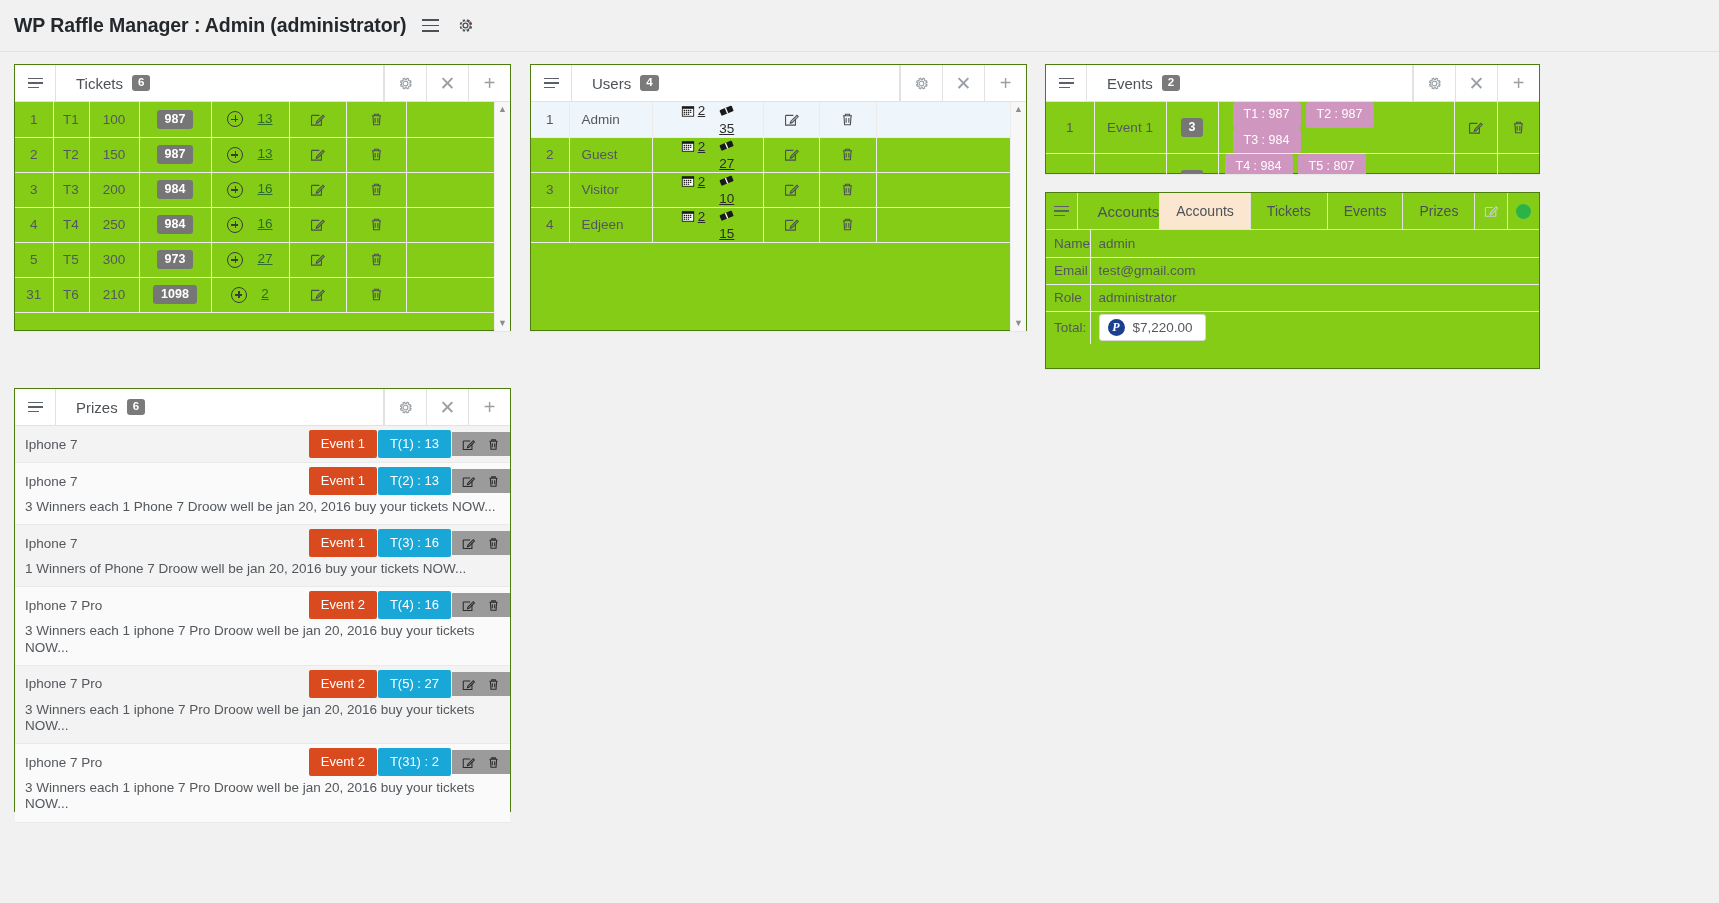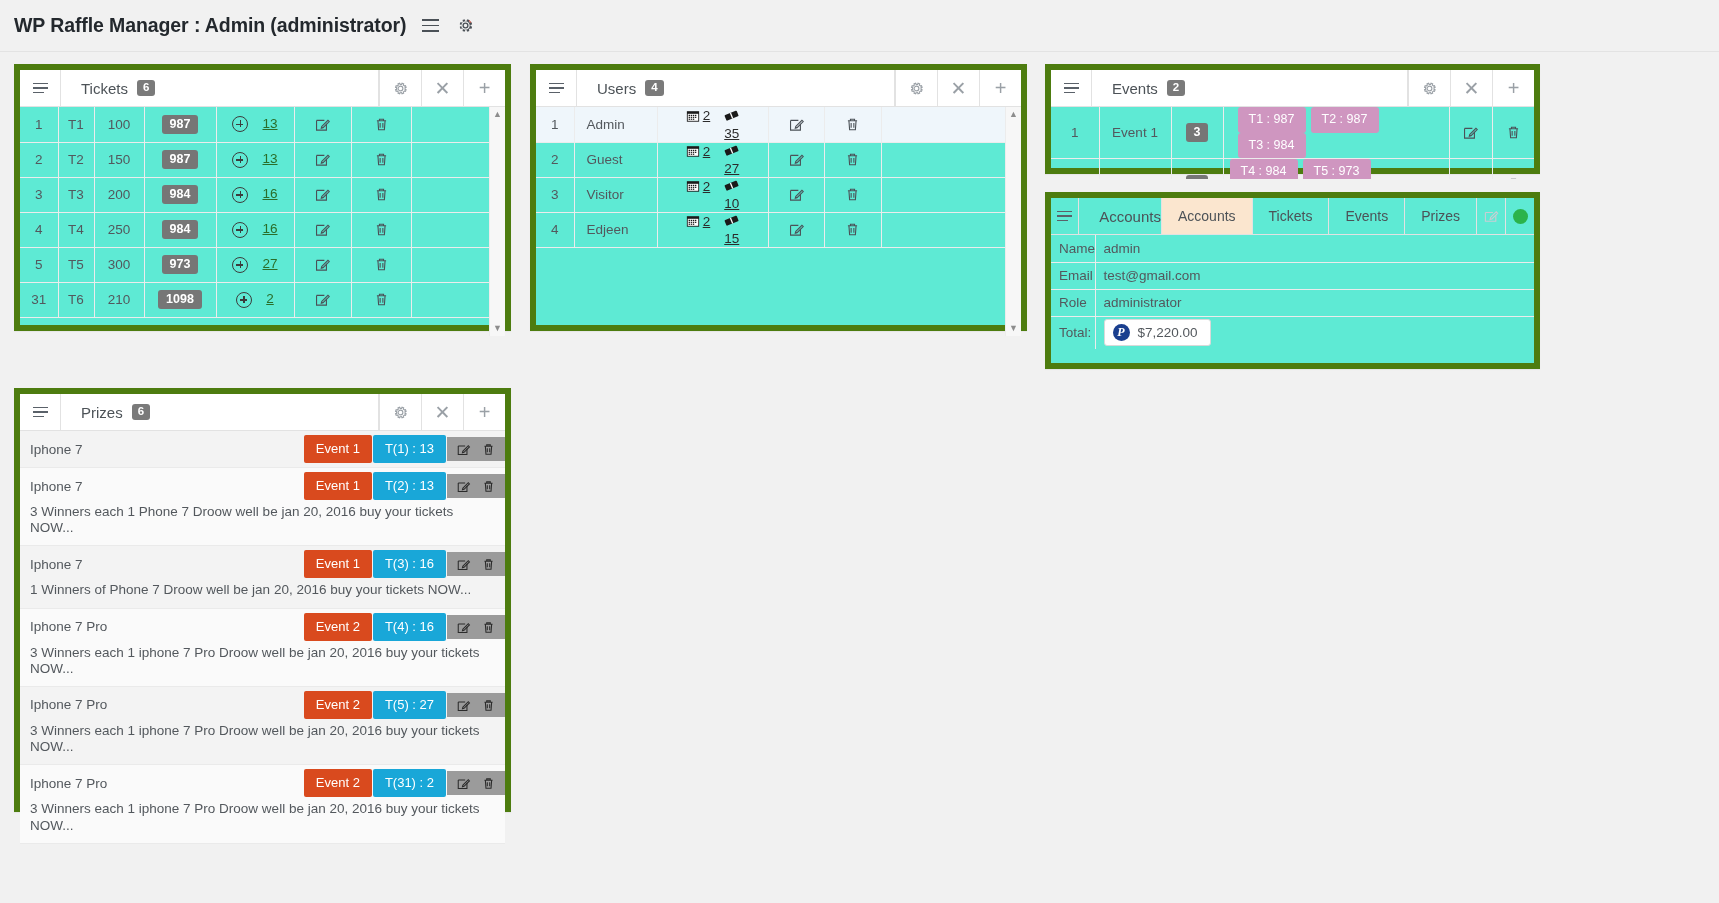--- a/index.html
+++ b/index.html
@@ -38,22 +38,22 @@
     position: absolute; left: 0; width: 17px; height: 1.6px;
     background: #4b5157; display: block;
   }
   .hamburger i:nth-child(1) { top: 0; }
   .hamburger i:nth-child(2) { top: 5.5px; }
   .hamburger i:nth-child(3) { top: 11px; }
 
   
   .panel {
     position: absolute;
-    background: #5eead4;
-    border: 6px solid #4d7c0f;
+    background: #84cc16;
+    border: 1px solid #4d7c0f;
     box-shadow: 0 1px 1px rgba(0,0,0,0.04);
   }
   .panel-head {
     display: flex; align-items: stretch;
     height: 37px;
     border-bottom: 1px solid #e2e2e2;
     background: #fff;
   }
   .ph-grip {
     width: 41px; display: flex; align-items: center; justify-content: center;
@@ -677,21 +677,21 @@
                     <path fill="none" stroke="#4b5157" stroke-width="1.3" d="M9.2 12.2l7.2-7.2 1.5 1.5-7.2 7.2-2.1.6z"></path>
                   </svg></span></td>
               <td class="center"><span class="icon-btn"><svg class="ico" width="17" height="17" viewBox="0 0 20 20">
                     <path fill="none" stroke="#4b5157" stroke-width="1.3" d="M4.6 5.6h10.8M7.6 5.6V3.8h4.8v1.8M5.8 5.6l.8 10.6h6.8l.8-10.6M8.4 8.2v5.6M11.6 8.2v5.6"></path>
                   </svg></span></td>
             </tr>
             <tr>
               <td class="center">2</td>
               <td class="center">Event 2</td>
               <td class="center"><span class="dark-badge">3</span></td>
-              <td style="padding-left:6px;"><span class="tk-pill">T4 : 984</span><span class="tk-pill">T5 : 973</span><span class="tk-pill">T6 : 1098</span></td>
+              <td style="padding-left:6px;"><span class="tk-pill">T4 : 984</span><span class="tk-pill">T5 : 807</span><span class="tk-pill">T6 : 1098</span></td>
               <td class="center"><span class="icon-btn"><svg class="ico" width="17" height="17" viewBox="0 0 20 20">
                     <path fill="none" stroke="#4b5157" stroke-width="1.3" d="M3 5.2h9.2M3 5.2v11.4h11.6V9"></path>
                     <path fill="none" stroke="#4b5157" stroke-width="1.3" d="M9.2 12.2l7.2-7.2 1.5 1.5-7.2 7.2-2.1.6z"></path>
                   </svg></span></td>
               <td class="center"><span class="icon-btn"><svg class="ico" width="17" height="17" viewBox="0 0 20 20">
                     <path fill="none" stroke="#4b5157" stroke-width="1.3" d="M4.6 5.6h10.8M7.6 5.6V3.8h4.8v1.8M5.8 5.6l.8 10.6h6.8l.8-10.6M8.4 8.2v5.6M11.6 8.2v5.6"></path>
                   </svg></span></td>
             </tr>
           </tbody>
       </table>

